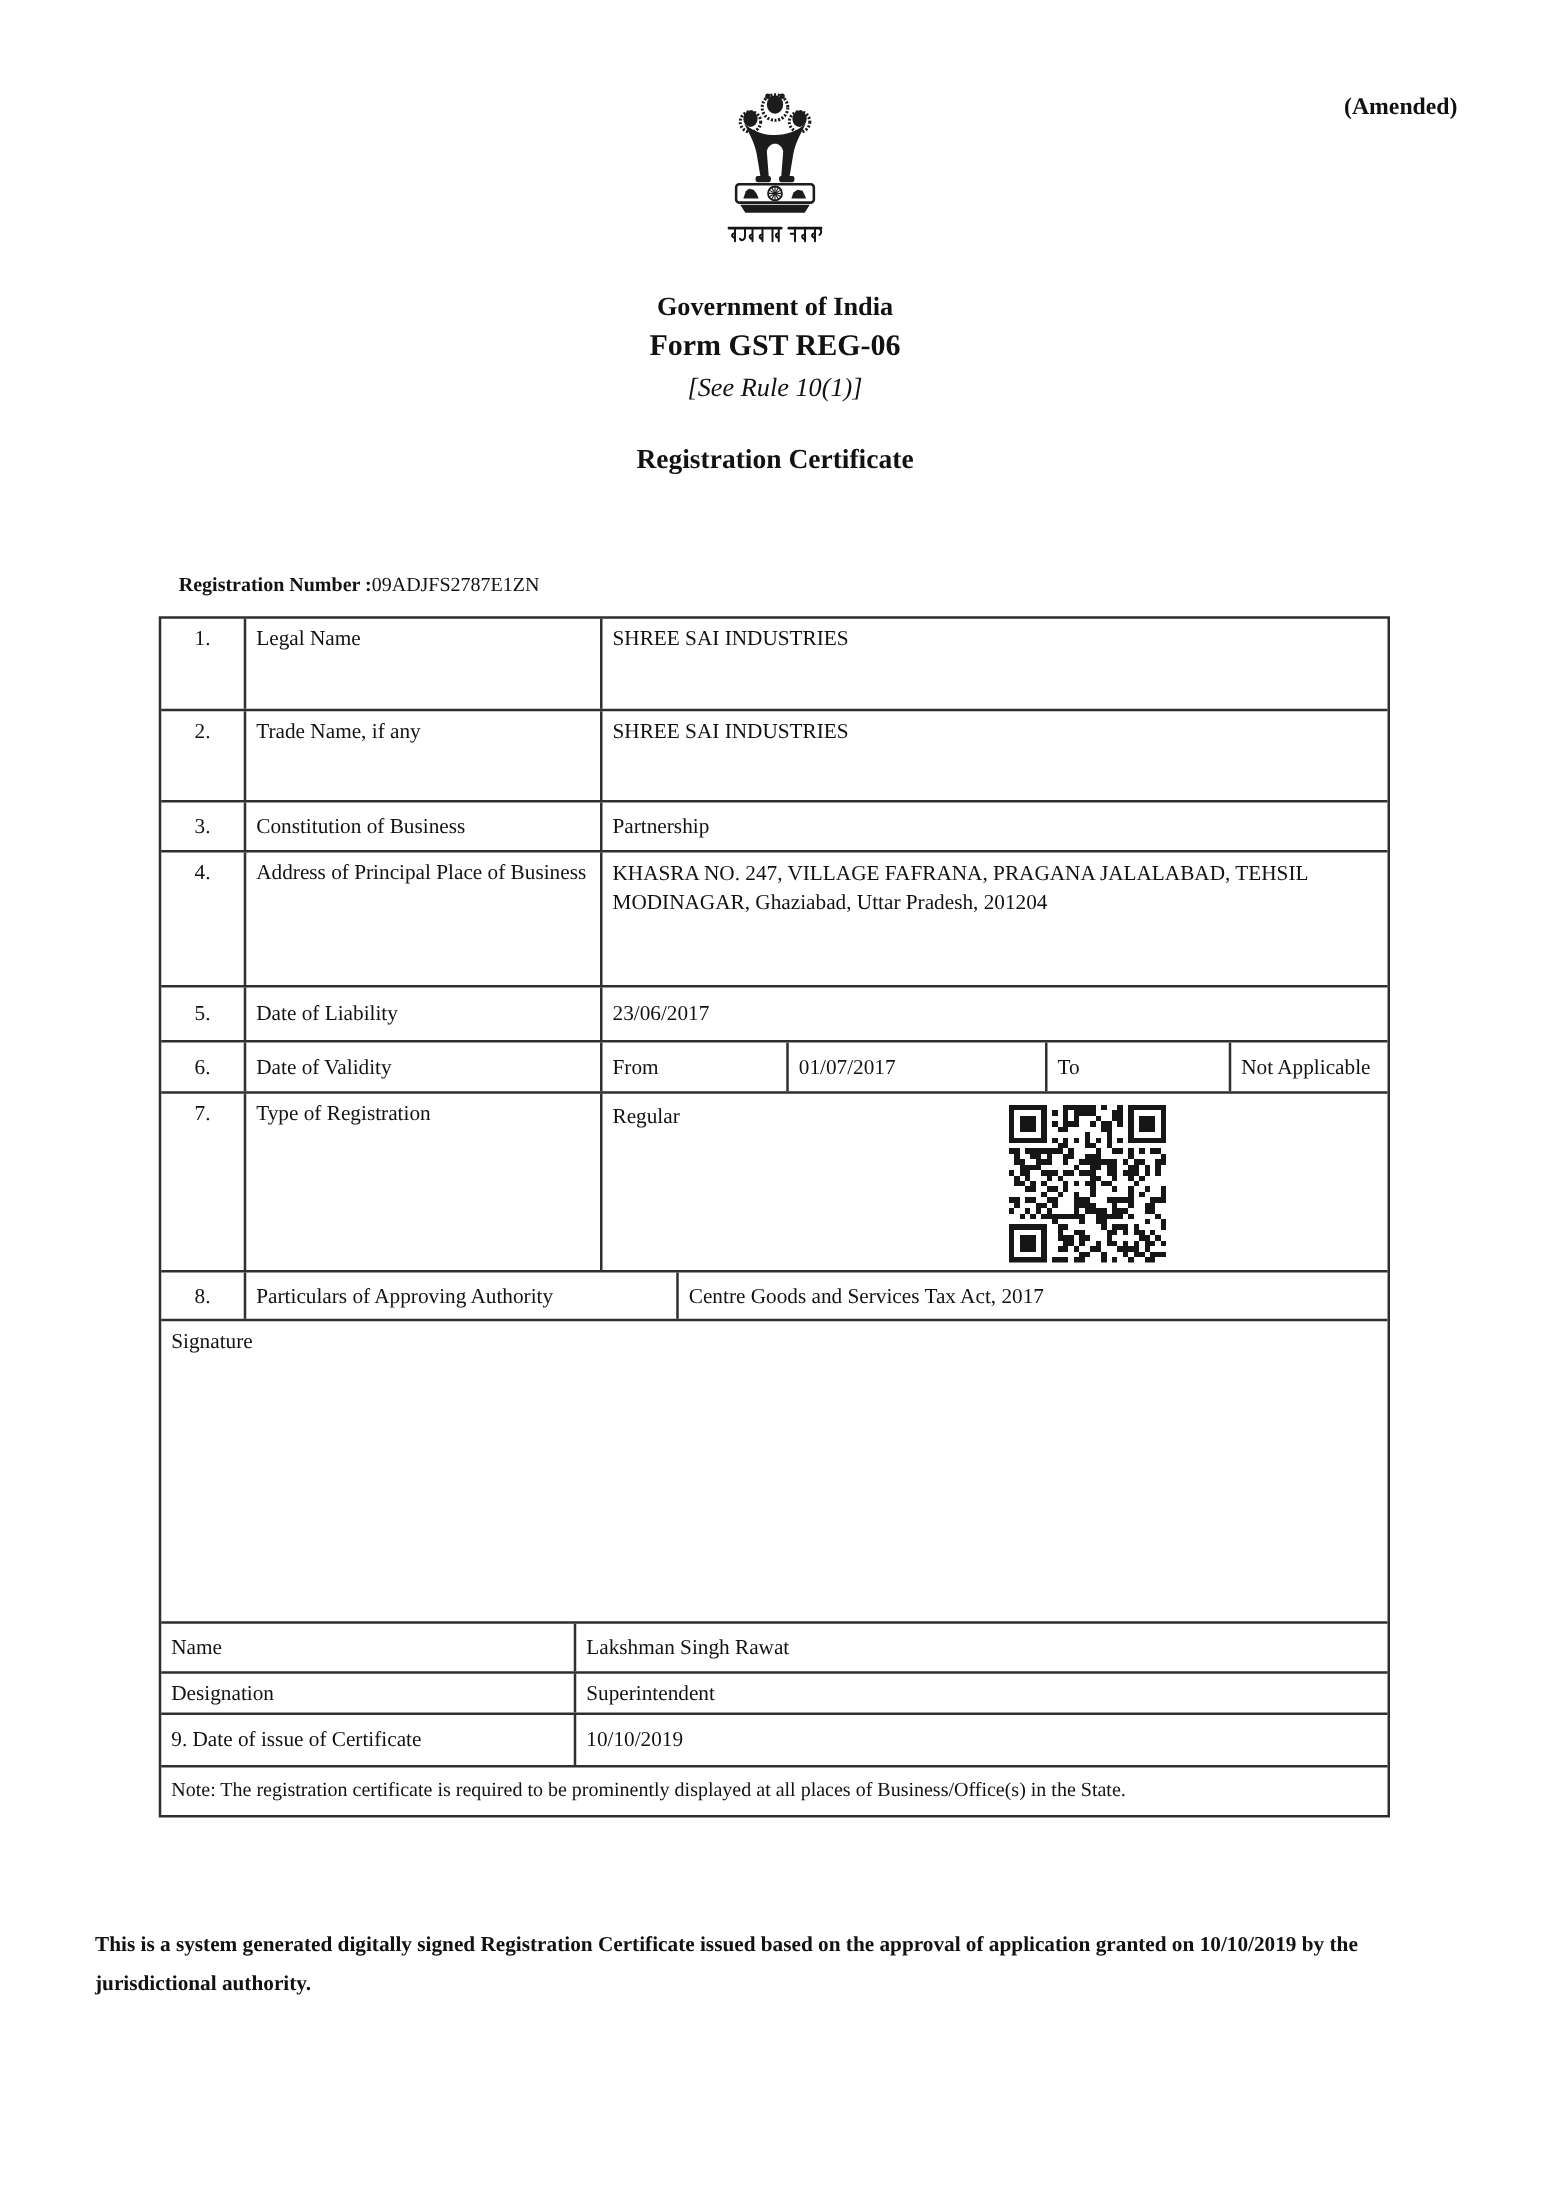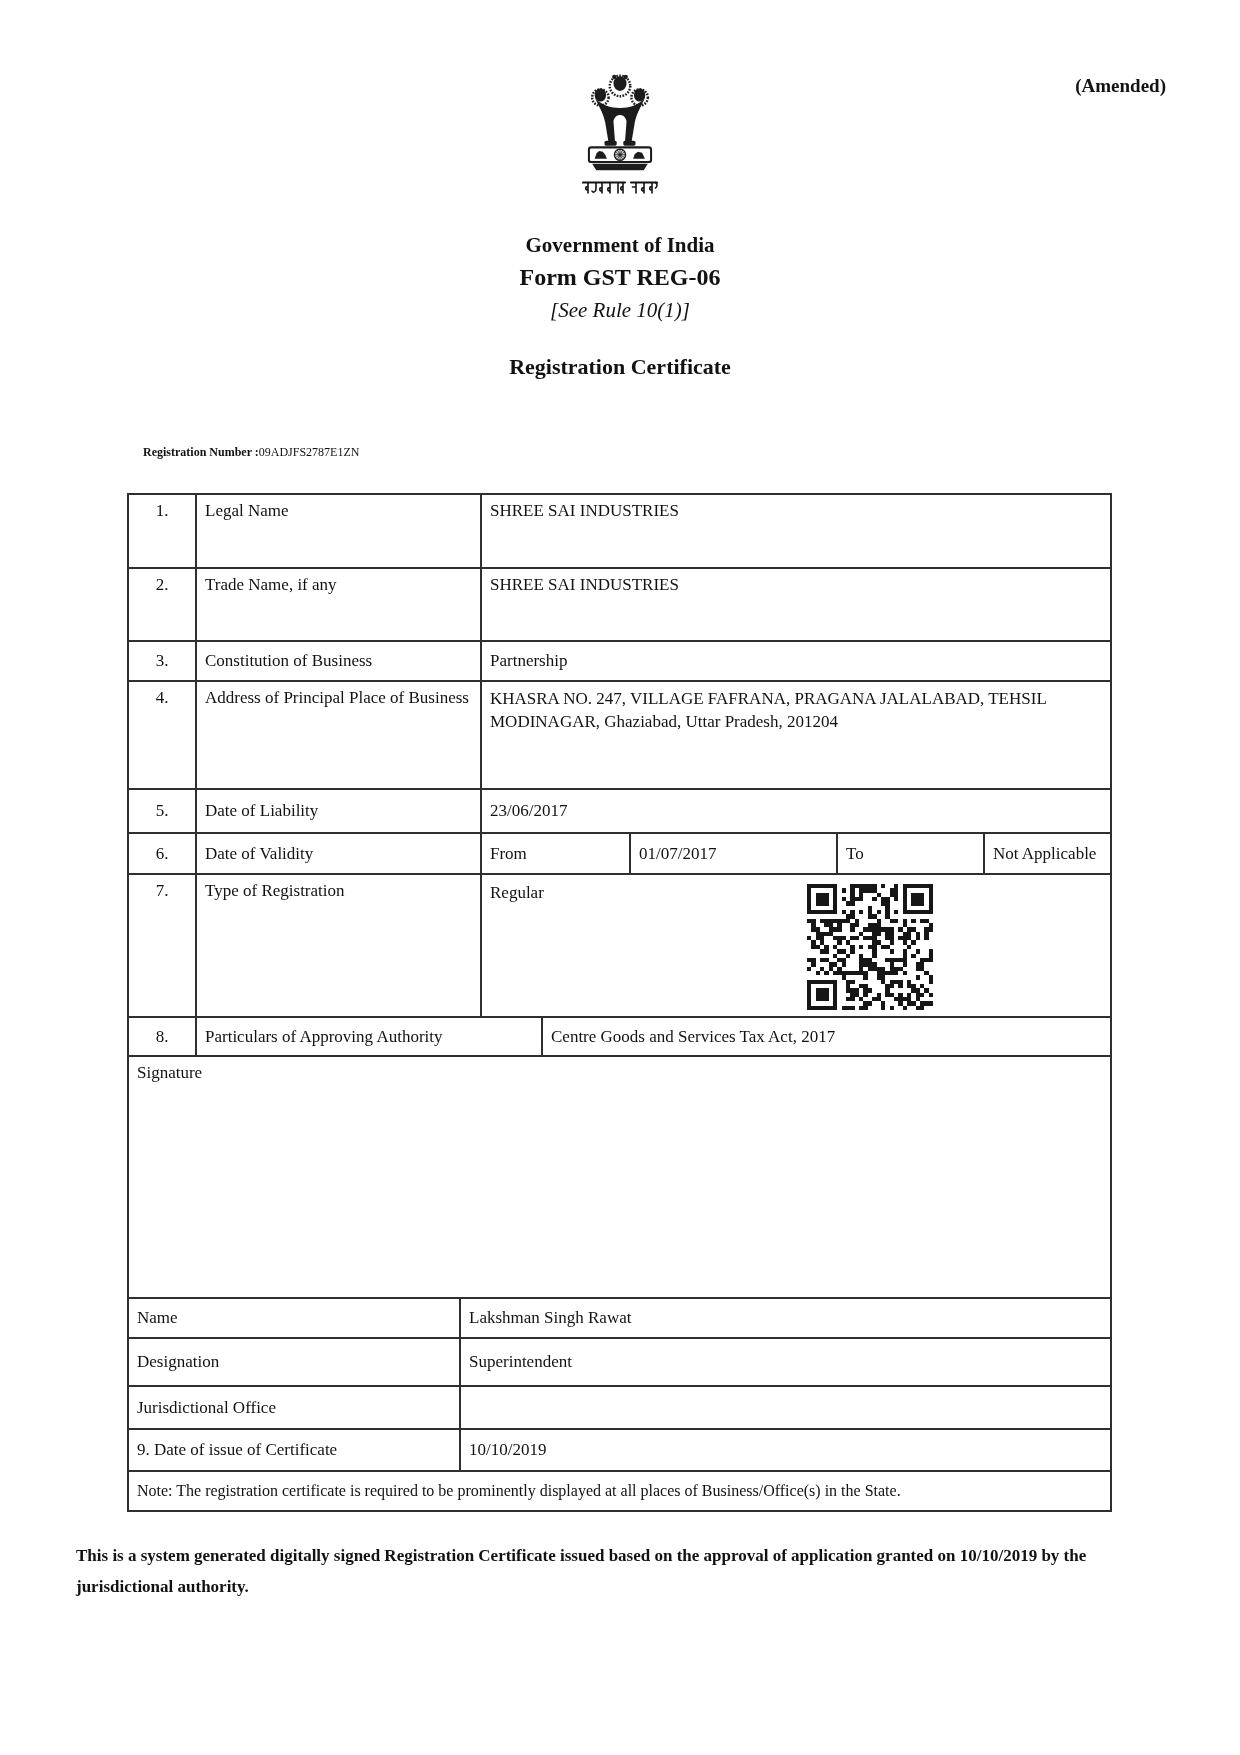--- a/index.html
+++ b/index.html
@@ -10,39 +10,39 @@
     color:#121212;
   }
   .amended { position:absolute; top:75px; right:74px; font-size:19px; font-weight:bold; }
   .emblem { position:absolute; top:66px; left:584px; width:72px; height:112px; }
   .motto  { position:absolute; top:180px; left:582px; width:76px; height:16px; }
   .center-line { position:absolute; left:0; width:100%; text-align:center; }
   .gov        { top:233px; font-size:21px; font-weight:bold; }
   .form-title { top:264px; font-size:24px; font-weight:bold; }
   .rule       { top:298px; font-size:21px; font-style:italic; }
   .cert-title { top:354px; font-size:22px; font-weight:bold; }
-  .regline { position:absolute; top:445px; left:143px; font-size:12px; }
+  .regline { position:absolute; top:460px; left:143px; font-size:16px; }
   .regline .regbold { font-weight:bold; }
 
   .tbl {
     position:absolute; top:493px; left:127px; width:985px;
     border:2px solid #2f2f2f; font-size:17px;
   }
   .row { display:flex; align-items:stretch; }
   .row + .row { border-top:2px solid #2f2f2f; }
   .cell { display:flex; align-items:flex-start; padding:6px 8px; }
   .cell + .cell { border-left:2px solid #2f2f2f; }
   .vc .cell { align-items:center; padding-top:0; padding-bottom:0; }
   .c-no { width:66px; justify-content:center; padding-left:0; padding-right:0; }
   .c-label { width:285px; }
   .c-val { flex:1; }
   .c-sub1 { width:149px; } .c-sub2 { width:207px; } .c-sub3 { width:147px; } .c-sub4 { flex:1; }
   .r1{height:72px} .r2{height:73px} .r3{height:40px} .r4{height:108px}
   .r5{height:44px} .r6{height:41px} .r7{height:143px} .r8{height:39px}
-  .rsig{height:242px} .rname{height:40px} .rdesig{height:48px}
+  .rsig{height:242px} .rname{height:40px} .rdesig{height:33px}
   .rjuris{height:43px} .rdate{height:42px} .rnote{height:40px}
   .r8 .c-label8 { width:346px; }
   .b-label { width:330px; }
   .r4 .c-val .wrapbox { max-width:580px; line-height:1.35; }
   .r7 .c-val { position:relative; padding-top:8px; }
   .qr { position:absolute; left:325px; top:9px; width:126px; height:126px; }
   .rnote { font-size:16px;justify-content:center; }
   .footer {
     position:absolute; top:1540px; left:76px; width:1096px;
     font-size:17px; font-weight:bold; line-height:31px;
@@ -568,24 +568,20 @@
   <div class="row rname vc">
     <div class="cell b-label">Name</div>
     <div class="cell c-val">Lakshman Singh Rawat</div>
   </div>
 
   <div class="row rdesig vc">
     <div class="cell b-label">Designation</div>
     <div class="cell c-val">Superintendent</div>
   </div>
 
-  <div class="row rjuris vc">
-    <div class="cell b-label">Jurisdictional Office</div>
-    <div class="cell c-val"></div>
-  </div>
 
   <div class="row rdate vc">
     <div class="cell b-label">9. Date of issue of Certificate</div>
     <div class="cell c-val">10/10/2019</div>
   </div>
 
   <div class="row rnote vc">
     <div class="cell c-val">Note: The registration certificate is required to be prominently displayed at all places of Business/Office(s) in the State.</div>
   </div>
 

